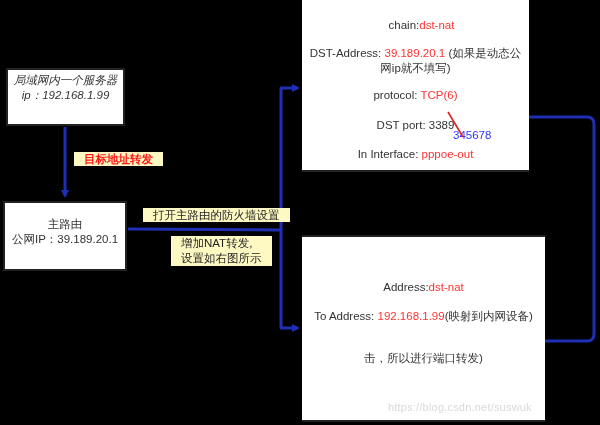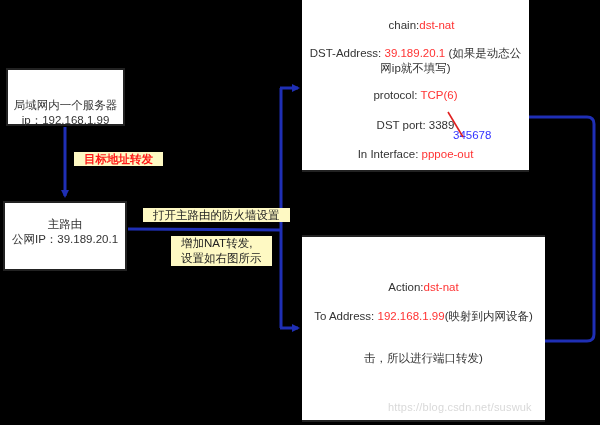--- a/index.html
+++ b/index.html
@@ -44,21 +44,21 @@
 
   <path d="M281,88 L281,328" stroke="#1f2fb5" stroke-width="3" fill="none"></path>
 
   <path d="M280,88 L298,88" stroke="#1f2fb5" stroke-width="3" fill="none" marker-end="url(#ah)"></path>
 
   <path d="M280,328 L298,328" stroke="#1f2fb5" stroke-width="3" fill="none" marker-end="url(#ah)"></path>
 
   <path d="M465,341 L587,341 Q594,341 594,334 L594,124 Q594,117 587,117 L478,117" stroke="#1f2fb5" stroke-width="3" fill="none" marker-end="url(#ah)"></path>
 </svg>
 
-<div class="box sketch" style="left:6px; top:68px; width:119px; height:58px; padding-top:28px;">
+<div class="box sketch" style="left:6px; top:68px; width:119px; height:58px; padding-top:3px;font-style:italic;">
   <div class="t">局域网内一个服务器</div>
   <div class="t">ip：192.168.1.99</div>
 </div>
 
 <div class="tag red-bold" style="left:74px; top:152px;">目标地址转发</div>
 
 <div class="box sketch" style="left:3px; top:201px; width:124px; height:70px; padding-top:14px;">
   <div class="t">主路由</div>
   <div class="t">公网IP：39.189.20.1</div>
 </div>
@@ -87,21 +87,21 @@
   <svg width="20" height="30" style="position:absolute; left:144px; top:110px;">
     <path d="M2,2 L17,27" stroke="#e02020" stroke-width="1.6"></path>
   </svg>
   <div class="t" style="position:absolute; left:0; right:0; top:147px;">
     <span>In Interface: </span><span class="red">pppoe-out</span>
   </div>
 </div>
 
 <div class="box" style="left:302px; top:235px; width:243px; height:187px; border-top:2px solid #222; border-bottom:2px solid #222;">
   <div class="t" style="position:absolute; left:0; right:0; top:43px;">
-    <span>Action:</span><span class="red">dst-nat</span>
+    <span>Address:</span><span class="red">dst-nat</span>
   </div>
   <div class="t" style="position:absolute; left:0; right:0; top:72px;">
     <span>To Address: </span><span class="red">192.168.1.99</span><span>(映射到内网设备)</span>
   </div>
   <div class="t" style="position:absolute; left:0; right:0; top:114px;">
     <div>击，所以进行端口转发)</div>
   </div>
 </div>
 
 <div class="watermark">https://blog.csdn.net/suswuk</div>

